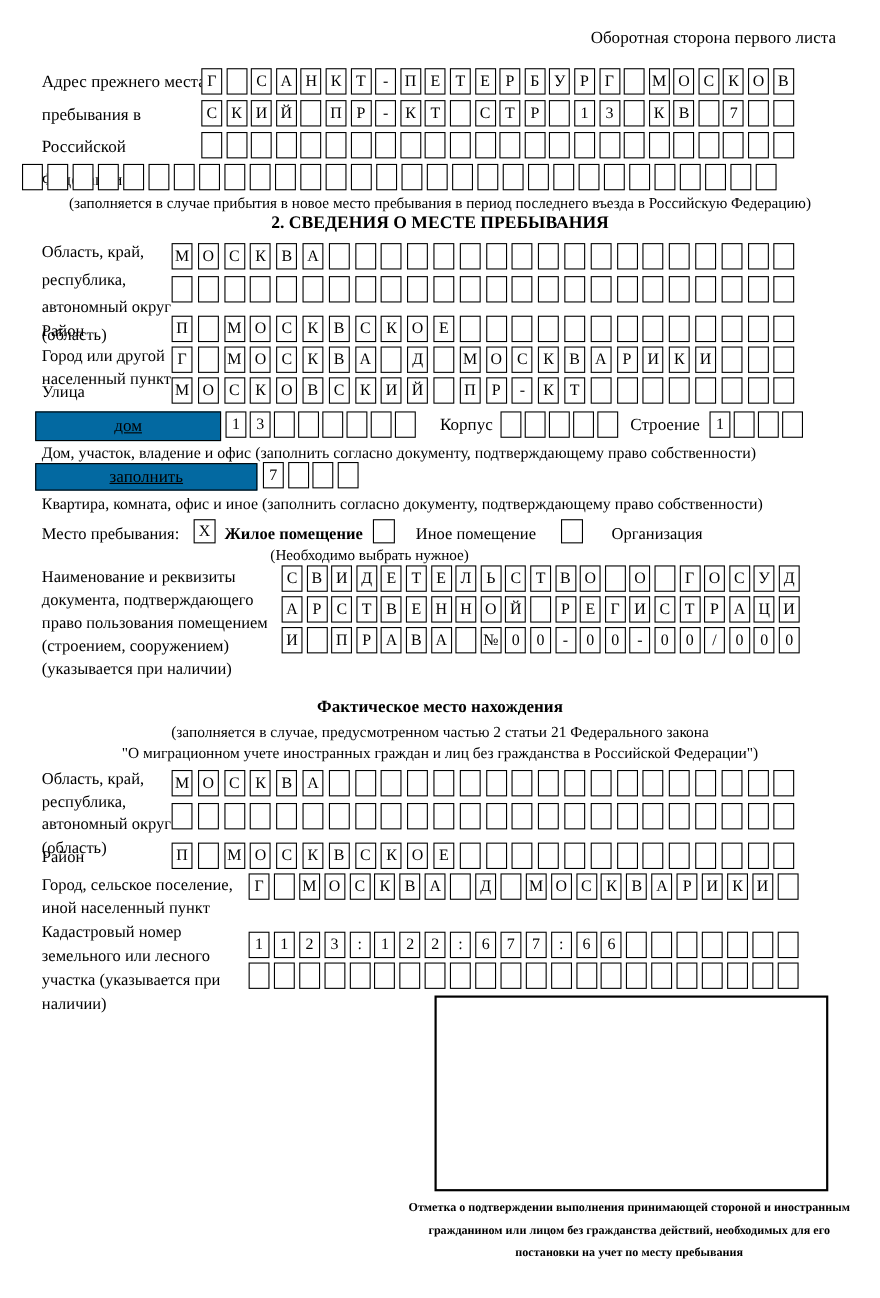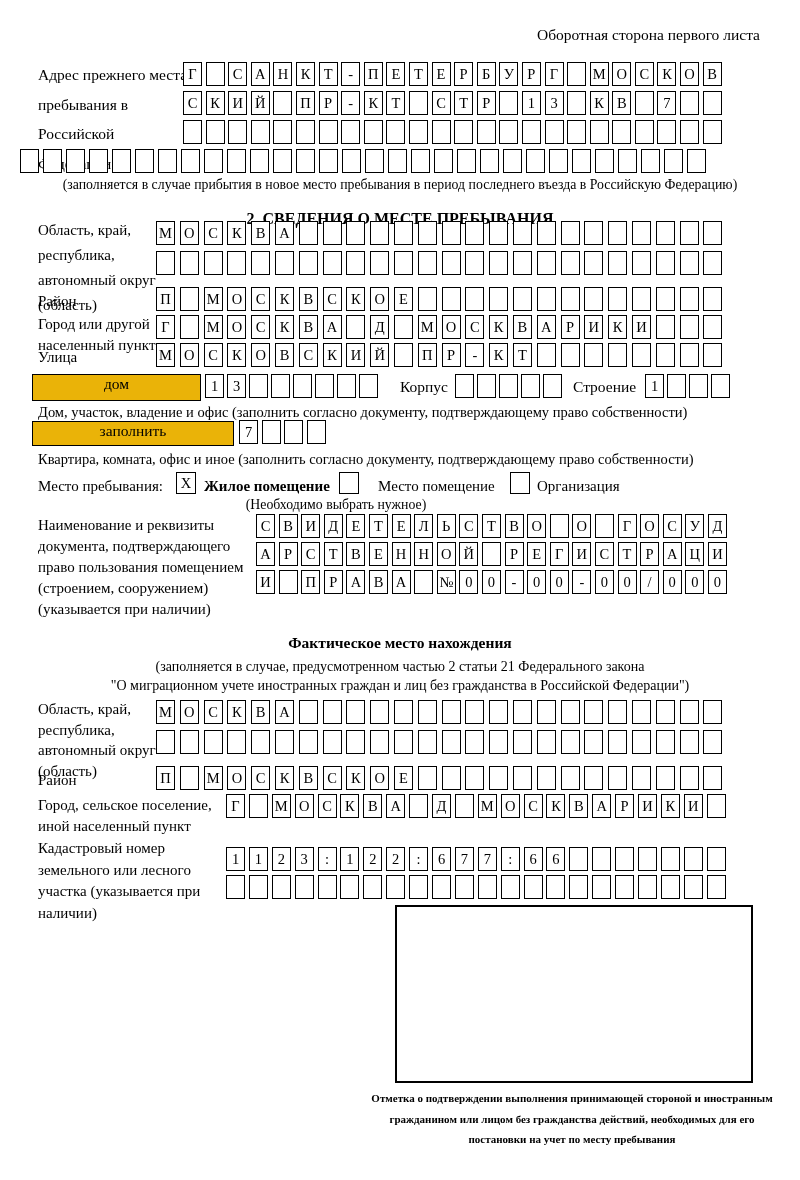--- a/index.html
+++ b/index.html
@@ -21,21 +21,21 @@
   .g3-9{gap:3.9px;}
   .g4{gap:4px;}
   .g4-8{gap:4.8px;}
   .cb{
     display:inline-flex;align-items:center;justify-content:center;
     width:17px;height:22px;border:1.8px solid #000;
     font-size:14.5px;line-height:1;flex:0 0 auto;background:#fff;
   }
   .widebox{
     position:absolute;border:1.8px solid #000;display:flex;
-    align-items:flex-start;justify-content:center;font-size:15.5px;background:#eab308;
+    align-items:center;justify-content:center;font-size:15.5px;background:#0369a1;text-decoration:underline;
   }
   .chk{
     position:absolute;width:18px;height:20px;border:1.8px solid #000;
     display:flex;align-items:center;justify-content:center;
     font-size:14.5px;background:#fff;
   }
   .stamp-rect{position:absolute;border:2px solid #000;background:#fff;}
   .stamp-note{font-size:11px;font-weight:bold;line-height:20.5px;text-align:center;}
 </style>
 </head>
@@ -149,21 +149,21 @@
     <span class="cb"></span>
     <span class="cb"></span>
     <span class="cb"></span>
     <span class="cb"></span>
     <span class="cb"></span>
     <span class="cb"></span>
     <span class="cb"></span>
   </div>
 <div class="abs small-note center" style="top:177px;">(заполняется в случае прибытия в новое место пребывания в период последнего въезда в Российскую Федерацию)</div>
 
-<div class="abs heading center" style="top:194px;margin-top:16px;">2. СВЕДЕНИЯ О МЕСТЕ ПРЕБЫВАНИЯ</div>
+<div class="abs heading center" style="top:194px;">2. СВЕДЕНИЯ О МЕСТЕ ПРЕБЫВАНИЯ</div>
 
 <div class="abs lbl2" style="left:38px;top:218px;width:120px;">Область, край, республика, автономный округ (область)</div>
 <div class="row g4-8" style="left:156px;top:221px;">
     <span class="cb">М</span>
     <span class="cb">О</span>
     <span class="cb">С</span>
     <span class="cb">К</span>
     <span class="cb">В</span>
     <span class="cb">А</span>
     <span class="cb"></span>
@@ -334,23 +334,23 @@
     <span class="cb"></span>
     <span class="cb"></span>
     <span class="cb"></span>
   </div>
 <div class="abs caption" style="left:38px;top:451px;">Квартира, комната, офис и иное (заполнить согласно документу, подтверждающему право собственности)</div>
 
 <div class="abs lbl2" style="left:38px;top:474px;">Место пребывания:</div>
 <div class="chk" style="left:176px;top:472px;">X</div>
 <div class="abs lbl2" style="left:204px;top:474px;font-weight:bold;">Жилое помещение</div>
 <div class="chk" style="left:339px;top:472px;"></div>
-<div class="abs lbl2" style="left:378px;top:474px;">Место помещение</div>
+<div class="abs lbl2" style="left:378px;top:474px;">Иное помещение</div>
 <div class="chk" style="left:510px;top:472px;"></div>
-<div class="abs lbl2" style="left:537px;top:474px;text-align:right;">Организация</div>
+<div class="abs lbl2" style="left:556px;top:474px;text-align:right;">Организация</div>
 <div class="abs small-note" style="left:180px;top:497px;width:312px;text-align:center;">(Необходимо выбрать нужное)</div>
 
 <div class="abs" style="left:38px;top:515px;width:220px;font-size:15px;line-height:21px;">Наименование и реквизиты документа, подтверждающего право пользования помещением (строением, сооружением) (указывается при наличии)</div>
 <div class="row g3-6" style="left:256px;top:514px;">
     <span class="cb">С</span>
     <span class="cb">В</span>
     <span class="cb">И</span>
     <span class="cb">Д</span>
     <span class="cb">Е</span>
     <span class="cb">Т</span>

